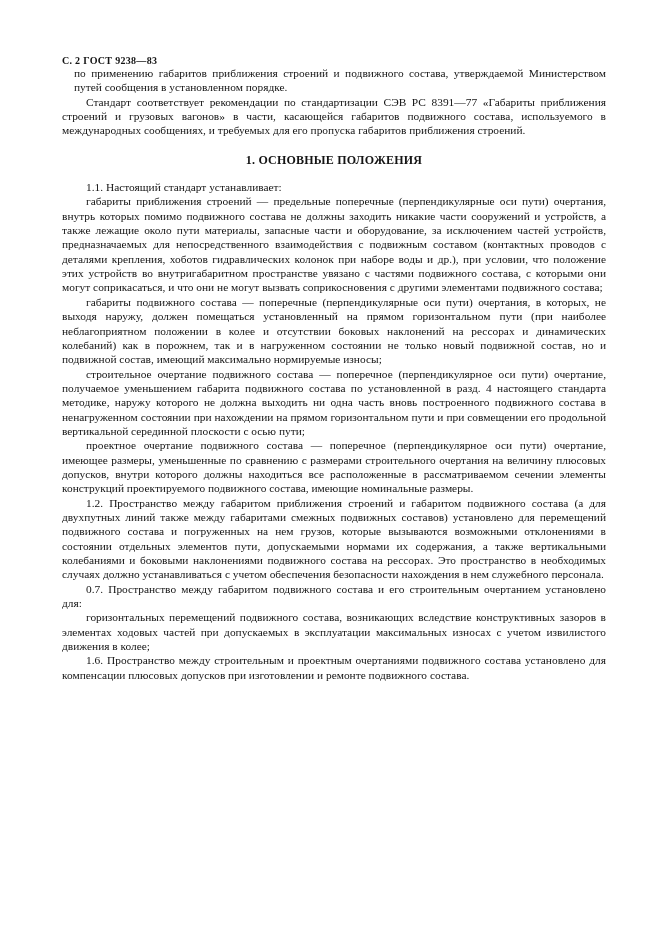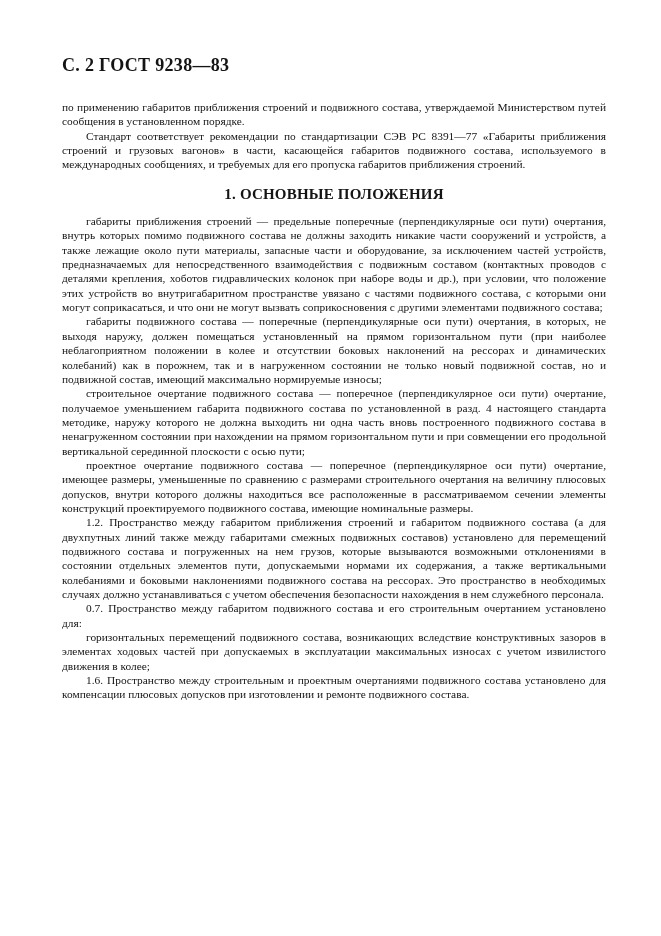--- a/index.html
+++ b/index.html
@@ -17,58 +17,59 @@
     color: #141414;
   }
   .page-inner {
     position: absolute;
     left: 62px;
     top: 55px;
     width: 544px;
   }
   .page-header {
     font-weight: bold;
-    font-size: 18px;
+    font-size: 10px;
     letter-spacing: 0.3px;
-    margin-bottom: 24px;
   }
   .content {
     font-size: 11.4px;
     line-height: 14.35px;
     text-align: justify;
   }
   .para {
     margin: 0;
     text-indent: 24px;
   }
   .para.no-indent {
     text-indent: 0;
+    margin-left: 12px;
   }
   .section-heading {
-    font-size: 15px;
+    font-size: 12px;
     font-weight: bold;
     text-align: center;
     margin: 15px 0 13px 0;
     letter-spacing: 0.2px;
     text-indent: 0;
   }
 </style>
 </head>
 <body>
 
 <div class="page">
   <div class="page-inner">
     <div class="page-header">С. 2 ГОСТ 9238—83</div>
 
     <div class="content">
       <p class="para no-indent">по применению габаритов приближения строений и подвижного состава, утверждаемой Министерством путей сообщения в установленном порядке.</p>
       <p class="para">Стандарт соответствует рекомендации по стандартизации СЭВ РС 8391—77 «Габариты приближения строений и грузовых вагонов» в части, касающейся габаритов подвижного состава, используемого в международных сообщениях, и требуемых для его пропуска габаритов приближения строений.</p>
 
       <h2 class="section-heading">1. ОСНОВНЫЕ ПОЛОЖЕНИЯ</h2>
 
+      <p class="para">1.1. Настоящий стандарт устанавливает:</p>
       <p class="para">габариты приближения строений — предельные поперечные (перпендикулярные оси пути) очертания, внутрь которых помимо подвижного состава не должны заходить никакие части сооружений и устройств, а также лежащие около пути материалы, запасные части и оборудование, за исключением частей устройств, предназначаемых для непосредственного взаимодействия с подвижным составом (контактных проводов с деталями крепления, хоботов гидравлических колонок при наборе воды и др.), при условии, что положение этих устройств во внутригабаритном пространстве увязано с частями подвижного состава, с которыми они могут соприкасаться, и что они не могут вызвать соприкосновения с другими элементами подвижного состава;</p>
       <p class="para">габариты подвижного состава — поперечные (перпендикулярные оси пути) очертания, в которых, не выходя наружу, должен помещаться установленный на прямом горизонтальном пути (при наиболее неблагоприятном положении в колее и отсутствии боковых наклонений на рессорах и динамических колебаний) как в порожнем, так и в нагруженном состоянии не только новый подвижной состав, но и подвижной состав, имеющий максимально нормируемые износы;</p>
       <p class="para">строительное очертание подвижного состава — поперечное (перпендикулярное оси пути) очертание, получаемое уменьшением габарита подвижного состава по установленной в разд. 4 настоящего стандарта методике, наружу которого не должна выходить ни одна часть вновь построенного подвижного состава в ненагруженном состоянии при нахождении на прямом горизонтальном пути и при совмещении его продольной вертикальной серединной плоскости с осью пути;</p>
       <p class="para">проектное очертание подвижного состава — поперечное (перпендикулярное оси пути) очертание, имеющее размеры, уменьшенные по сравнению с размерами строительного очертания на величину плюсовых допусков, внутри которого должны находиться все расположенные в рассматриваемом сечении элементы конструкций проектируемого подвижного состава, имеющие номинальные размеры.</p>
       <p class="para">1.2. Пространство между габаритом приближения строений и габаритом подвижного состава (а для двухпутных линий также между габаритами смежных подвижных составов) установлено для перемещений подвижного состава и погруженных на нем грузов, которые вызываются возможными отклонениями в состоянии отдельных элементов пути, допускаемыми нормами их содержания, а также вертикальными колебаниями и боковыми наклонениями подвижного состава на рессорах. Это пространство в необходимых случаях должно устанавливаться с учетом обеспечения безопасности нахождения в нем служебного персонала.</p>
       <p class="para">0.7. Пространство между габаритом подвижного состава и его строительным очертанием установлено для:</p>
       <p class="para">горизонтальных перемещений подвижного состава, возникающих вследствие конструктивных зазоров в элементах ходовых частей при допускаемых в эксплуатации максимальных износах с учетом извилистого движения в колее;</p>
       <p class="para">1.6. Пространство между строительным и проектным очертаниями подвижного состава установлено для компенсации плюсовых допусков при изготовлении и ремонте подвижного состава.</p>
     </div>
   </div>

